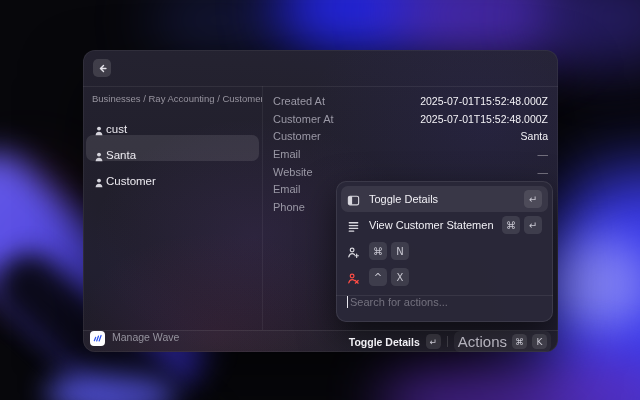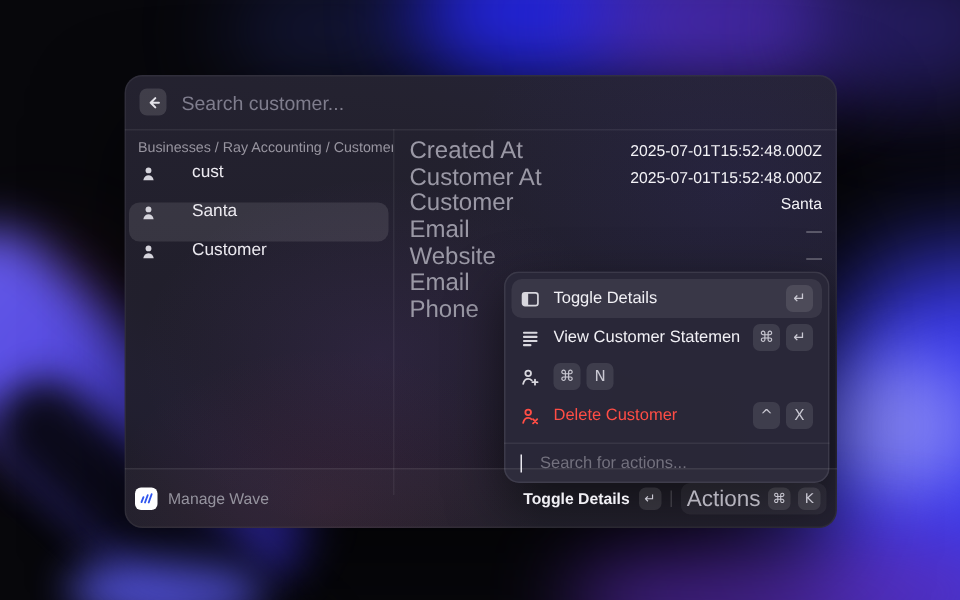--- a/index.html
+++ b/index.html
@@ -36,50 +36,50 @@
        border-bottom:1px solid rgba(255,255,255,.07);position:relative}
   .back{width:18px;height:18px;flex:0 0 18px;border:none;border-radius:5px;background:rgba(255,255,255,.13);
         color:#e4e3ea;display:flex;align-items:center;justify-content:center;padding:0;cursor:pointer}
   .back svg{width:11px;height:11px}
   .srch{flex:1;background:transparent;border:none;outline:none;color:#eceaf0;font:13px "Liberation Sans",sans-serif;padding:0}
   .srch::placeholder{color:#7f7d8d}
   
   .bodyrow{position:absolute;left:0;right:0;top:36px;bottom:22px;display:flex}
   .leftcol{width:180px;flex:0 0 180px;border-right:1px solid rgba(255,255,255,.06);padding-top:5px;box-sizing:border-box}
   .crumb{padding:0 9px;font-size:9.5px;color:#97949f;white-space:nowrap;overflow:hidden;height:16px;line-height:16px;margin-bottom:2px}
-  .litem{height:26px;margin:0 3px;border-radius:7px;display:flex;align-items:flex-start;gap:23px;padding:0 7px;box-sizing:border-box;cursor:pointer}
+  .litem{height:26px;margin:0 3px;border-radius:7px;display:flex;align-items:flex-end;gap:1px;padding:0 7px;box-sizing:border-box;cursor:pointer}
   .litem.sel{background:rgba(255,255,255,.10)}
   .litem .picon{width:12px;height:12px;color:#d5d4dc;flex:0 0 12px}
   .litem .llabel{font-size:11.5px;font-weight:500;color:#eceaf0;white-space:nowrap}
   
   .rightcol{flex:1;padding:6px 10px 0 10px;position:relative}
   .drow{height:17.7px;display:flex;align-items:center;justify-content:space-between}
-  .dlabel{font-size:16px;color:#9a98a5;white-space:nowrap}
+  .dlabel{font-size:11px;color:#9a98a5;white-space:nowrap}
   .dvalue{font-size:10.5px;font-weight:400;color:#f3f2f6;white-space:nowrap}
   .dvalue.dim{color:#8a8894;font-weight:400}
   
   .menu{position:absolute;left:253px;top:131px;width:217px;border-radius:10px;box-sizing:border-box;
         background:rgba(42,40,56,.98);
         box-shadow:0 14px 36px rgba(0,0,0,.55), inset 0 0 0 1px rgba(255,255,255,.085)}
   .mlist{padding:5px}
   .mitem{height:26px;border-radius:7px;display:flex;align-items:center;gap:9px;padding:0 6px;box-sizing:border-box;cursor:pointer}
   .mitem.sel{background:rgba(255,255,255,.08)}
   .mitem .micon{width:13px;height:13px;color:#d8d7de;flex:0 0 13px}
   .mitem .mlabel{flex:1;font-size:11px;font-weight:500;color:#f1f0f5;white-space:nowrap;overflow:hidden}
   .mitem.danger .mlabel,.mitem.danger .micon{color:var(--danger,#ff4d45)}
   .keys{display:flex;gap:4px}
   .kbd{min-width:18px;height:18px;padding:0 3px;border-radius:4.5px;background:rgba(255,255,255,.10);
        color:#c9c8d2;font:10px "DejaVu Sans",sans-serif;display:flex;align-items:center;justify-content:center;box-sizing:border-box}
   .mdivider{height:1px;background:rgba(255,255,255,.07)}
-  .msearch{height:26px;display:flex;align-items:center;padding:0 11px;gap:12px}
+  .msearch{height:26px;display:flex;padding:0 11px;gap:2px}
   .caret{width:1px;height:12px;background:#e9e8ef}
   .mplaceholder{font-size:11px;color:#73717e}
   
-  .ftr{position:absolute;left:0;right:0;bottom:0;height:40px;border-top:1px solid rgba(255,255,255,.08);
-       background:rgba(255,255,255,.025);display:flex;align-items:center;padding:0 7px;gap:7px;box-sizing:border-box}
+  .ftr{position:absolute;left:0;right:0;bottom:0;height:22px;border-top:1px solid rgba(255,255,255,.08);
+       background:rgba(255,255,255,.025);display:flex;align-items:flex-start;padding:0 7px;gap:7px;box-sizing:border-box}
   .flogo{width:15px;height:15px;border-radius:4px;background:#fff;display:flex;align-items:center;justify-content:center;flex:0 0 15px}
   .fname{font-size:10.5px;color:#95939e}
   .fright{margin-left:auto;display:flex;align-items:center;gap:6px}
   .ftoggle{display:flex;align-items:center;gap:6px;cursor:pointer}
   .ftlabel{font-size:10.5px;font-weight:700;color:#f0eff4}
   .kbd.small{min-width:15px;height:15px;font-size:9px}
   .fsep{width:1px;height:11px;background:rgba(255,255,255,.14)}
   .factions{display:flex;align-items:center;gap:5px;padding:2px 4px;border-radius:6px;background:rgba(255,255,255,.05);cursor:pointer}
   .falabel{font-size:15px;color:#b4b2bc}
 </style>
@@ -103,21 +103,20 @@
 <div class="window">
 
   <div class="hdr">
     <button class="back">
       <span style="display:flex">
         <svg viewBox="0 0 16 16" width="11" height="11" fill="none" stroke="currentColor" stroke-width="2" stroke-linecap="round" stroke-linejoin="round">
             <path d="M9.5 3.5 5 8l4.5 4.5M5 8h8"></path>
           </svg>
       </span>
     </button>
-    <input class="srch" type="text" placeholder="Search customer..." style="">
   </div>
 
   <div class="bodyrow">
 
     <div class="leftcol">
       <div class="crumb">Businesses / Ray Accounting / Customers</div>
 
       <div class="litem">
         <span class="picon">
           <svg viewBox="0 0 16 16" width="12" height="12" fill="currentColor">
@@ -228,21 +227,20 @@
       </div>
 
       <div class="mitem danger">
         <span class="micon">
           <svg viewBox="0 0 16 16" width="13" height="13" fill="none" stroke="currentColor" stroke-width="1.5" stroke-linecap="round">
               <circle cx="6.3" cy="4.8" r="2.3"></circle>
               <path d="M2.2 13.4c.6-2.8 2.2-4.1 4.1-4.1 1.1 0 2.1.4 2.9 1.2"></path>
               <path d="M10.3 10.4l3.4 3.4M13.7 10.4l-3.4 3.4"></path>
             </svg>
         </span>
-        <span class="mlabel">Delete Customer</span>
         <span class="keys">
           <span class="kbd">^</span>
           <span class="kbd">X</span>
         </span>
       </div>
     </div>
 
     <div class="mdivider"></div>
 
     <div class="msearch" role="textbox">

